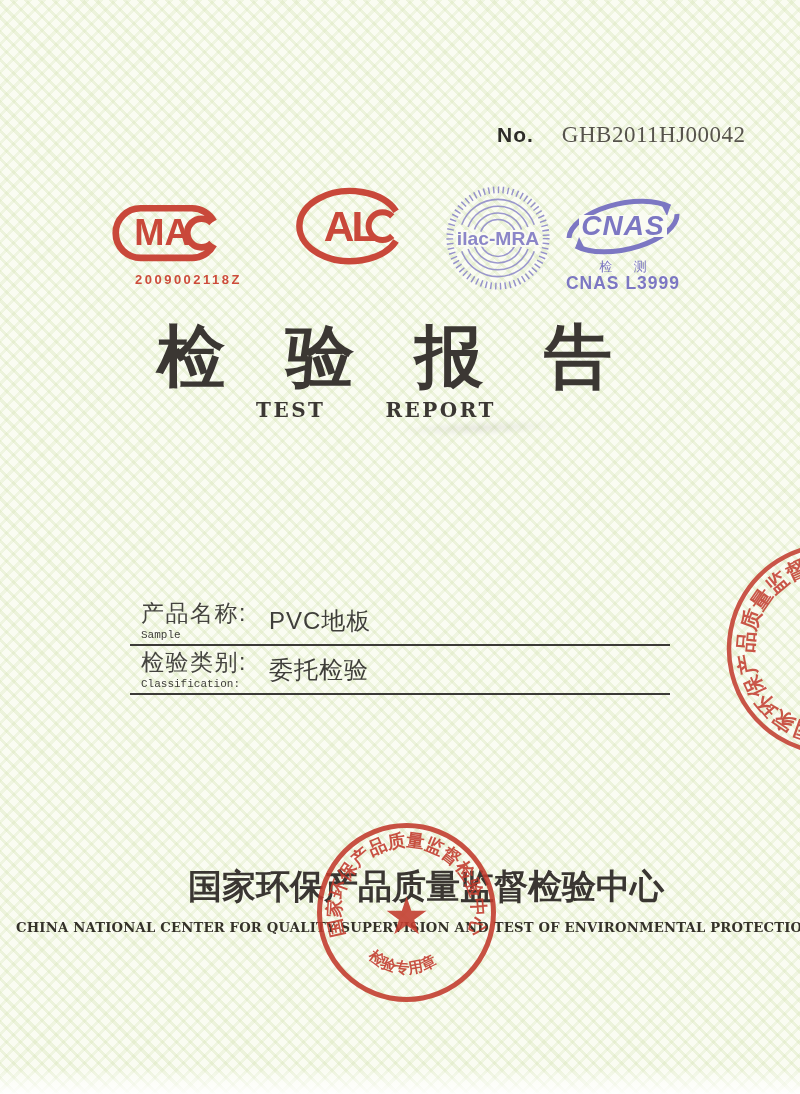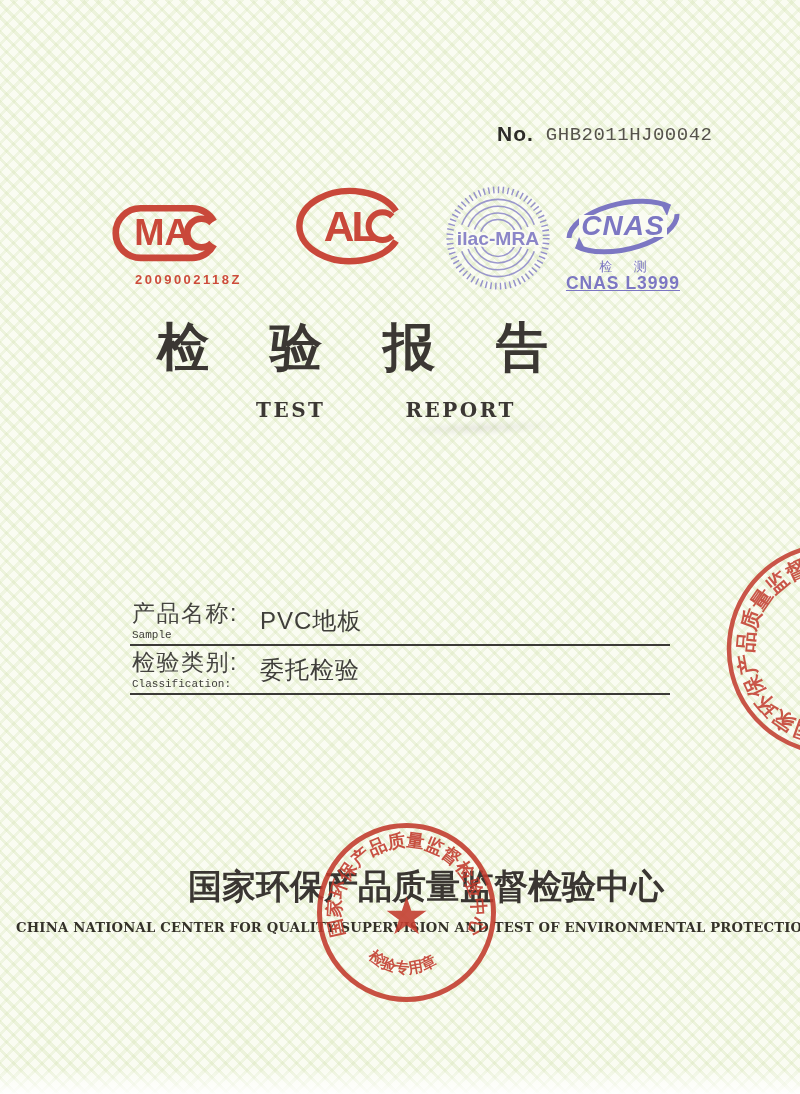--- a/index.html
+++ b/index.html
@@ -9,44 +9,44 @@
     background-color:#fafcf2;
     background-image:
       repeating-linear-gradient(45deg, rgba(210,226,176,.34) 0 3px, rgba(255,255,255,0) 3px 10px),
       repeating-linear-gradient(135deg, rgba(210,226,176,.26) 0 3px, rgba(255,255,255,0) 3px 10px);
   }
   .page::after{content:"";position:absolute;left:0;right:0;bottom:0;height:26px;
     background:linear-gradient(to top,rgba(255,255,255,.9),rgba(255,255,255,0));pointer-events:none;}
   .abs{position:absolute;}
 
   
-  .no-row{left:497px;top:122px;display:flex;align-items:flex-end;gap:12px;}
+  .no-row{left:497px;top:122px;display:flex;align-items:center;gap:28px;}
   .no-label{font-size:21px;font-weight:bold;color:#2d2c28;letter-spacing:1px;}
-  .no-value{font-family:Liberation Mono, monospace;font-size:19px;color:#56534c;letter-spacing:.5px;}
+  .no-value{font-family:Liberation Serif, serif;font-size:23px;color:#56534c;letter-spacing:.5px;}
 
   
   .cma-num{left:102px;top:272px;width:140px;text-align:right;font-size:13px;font-weight:bold;
     color:#cd4c3a;letter-spacing:2.5px;}
   .cal-cap{left:280px;top:273px;width:150px;text-align:center;font-size:13.5px;font-weight:bold;color:#a8382b;}
   .cnas-cn{left:557px;top:258px;width:132px;text-align:center;font-size:13px;color:#7c77c3;
     letter-spacing:9px;text-indent:9px;font-weight:normal;}
   .cnas-code{left:557px;top:273px;width:132px;text-align:center;font-size:17.5px;font-weight:bold;
-    color:#7c77c3;letter-spacing:1px;text-decoration:underline;}
+    color:#7c77c3;letter-spacing:1px;}
 
   
-  .title-cn{left:157px;top:316px;font-size:52px;font-weight:bold;color:#3b3733;
+  .title-cn{left:157px;top:316px;font-size:68px;font-weight:bold;color:#3b3733;
     letter-spacing:61px;white-space:nowrap;line-height:1.2;}
-  .title-en{left:256px;top:398px;display:flex;gap:80px;font-family:"DejaVu Serif",serif;
+  .title-en{left:256px;top:398px;display:flex;gap:60px;font-family:"DejaVu Serif",serif;
     font-size:20px;font-weight:bold;color:#3b3733;letter-spacing:2.5px;}
 
   
   .form{left:130px;top:590px;width:540px;}
   .frow{display:flex;border-bottom:2px solid #3c3b37;padding:2px 0 2px 2px;}
   .frow.first{padding-top:9px;}
-  .flabel{width:126px;flex:0 0 126px;}
+  .flabel{width:126px;flex:0 0 126px;margin-left:9px;}
   .flabel .cn{font-size:23px;color:#454440;letter-spacing:1.5px;line-height:29px;}
   .flabel .en{font-family:Liberation Mono, monospace;font-size:11px;color:#3e3d39;
     line-height:14px;word-spacing:6px;}
   .fvalue{flex:1;display:flex;align-items:center;font-size:24px;color:#3f3e3a;
     letter-spacing:1px;padding-left:2px;}
 
   
   .center-cn{left:0;top:864px;width:800px;text-align:center;text-indent:52px;font-size:34px;
     font-weight:600;color:#3a3632;letter-spacing:0;white-space:nowrap;}
   .center-en{left:0;top:920px;width:800px;text-align:center;text-indent:16px;

